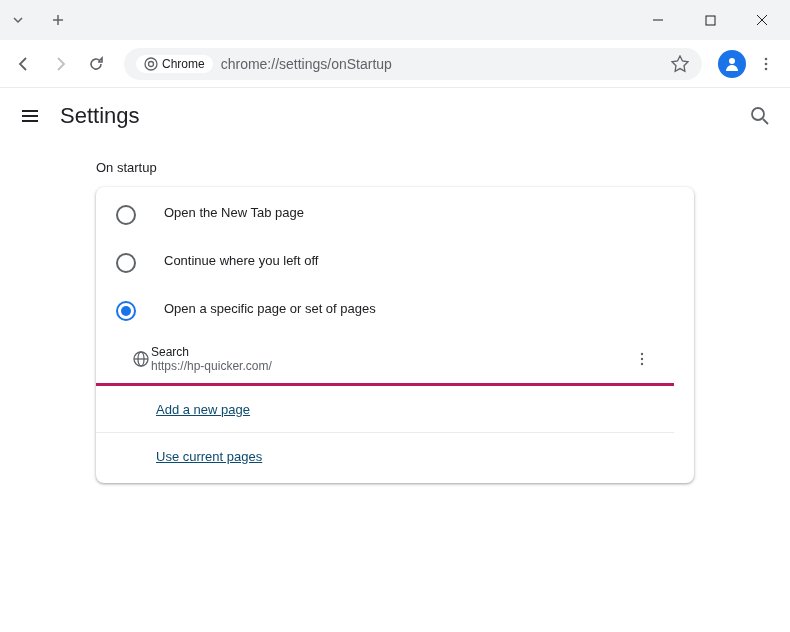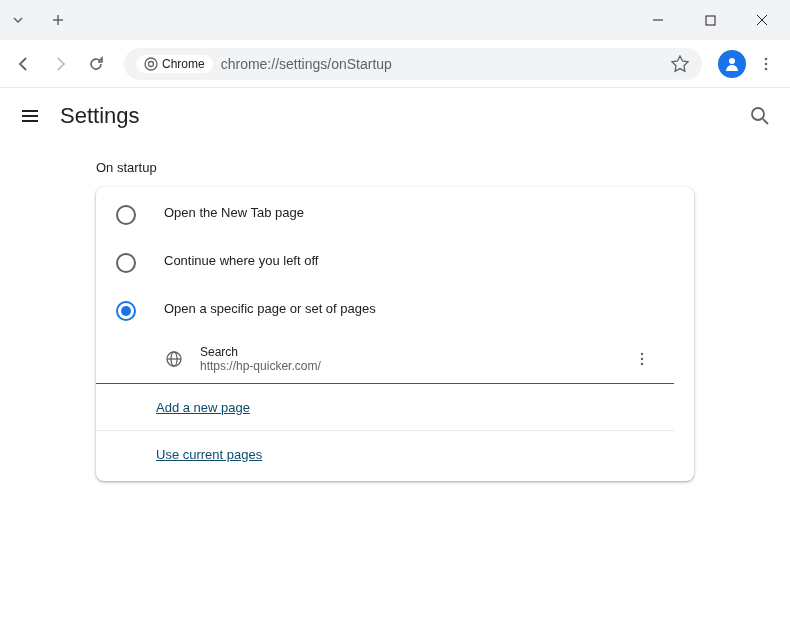--- a/index.html
+++ b/index.html
@@ -34,21 +34,21 @@
     
     .content { padding: 16px 96px; position: relative; z-index: 1; }
     .section-title { font-size: 13px; color: #202124; margin-bottom: 12px; font-weight: 500; }
     .card { background: #fff; border-radius: 8px; box-shadow: 0 1px 2px rgba(60,64,67,0.3), 0 1px 3px 1px rgba(60,64,67,0.15); padding: 4px 0; }
     .radio-row { display: flex; align-items: flex-start; padding: 14px 20px; gap: 28px; }
     .radio { width: 20px; height: 20px; border: 2px solid #5f6368; border-radius: 50%; display: flex; align-items: center; justify-content: center; flex-shrink: 0; }
     .radio.selected { border-color: #1a73e8; }
     .radio-dot { width: 10px; height: 10px; background: #1a73e8; border-radius: 50%; }
     .radio-label { font-size: 13px; color: #202124; }
     
-    .page-entry { display: flex; align-items: center; padding: 10px 20px 10px 68px; gap: 16px; border-bottom: 1px solid #be185d; margin: 0 20px 0 0; }
+    .page-entry { display: flex; align-items: center; padding: 10px 20px 10px 35px; border-bottom: 3px solid #be185d; margin: 0 20px 0 0; }
     .page-favicon { width: 20px; height: 20px; display: flex; align-items: center; justify-content: center; color: #5f6368; }
     .page-info { flex: 1; }
     .page-name { font-size: 12px; color: #202124; }
     .page-url { font-size: 12px; color: #5f6368; }
     .page-menu { width: 24px; height: 24px; display: flex; align-items: center; justify-content: center; color: #5f6368; }
     
     .link-row { padding: 14px 20px 14px 60px; border-bottom: 1px solid #e8eaed; margin-right: 20px; }
     .link-row:last-child { border-bottom: none; }
     .link { font-size: 13px; color: #0c4a6e; text-decoration: underline; }
   </style>

